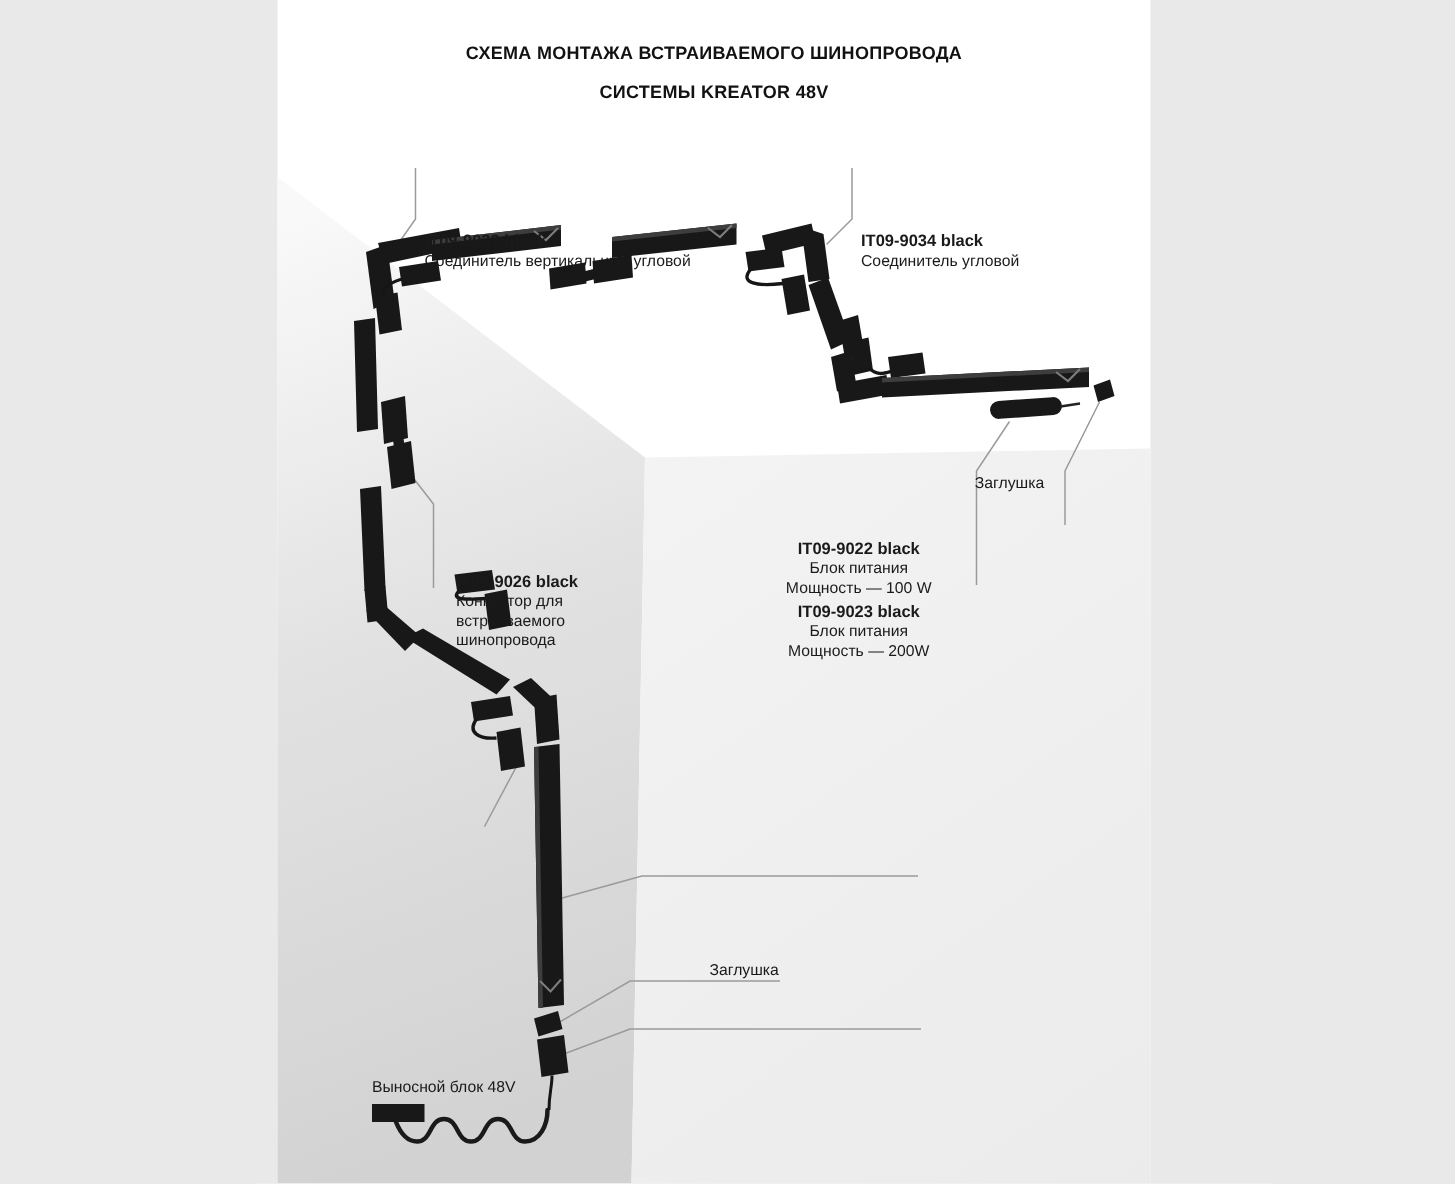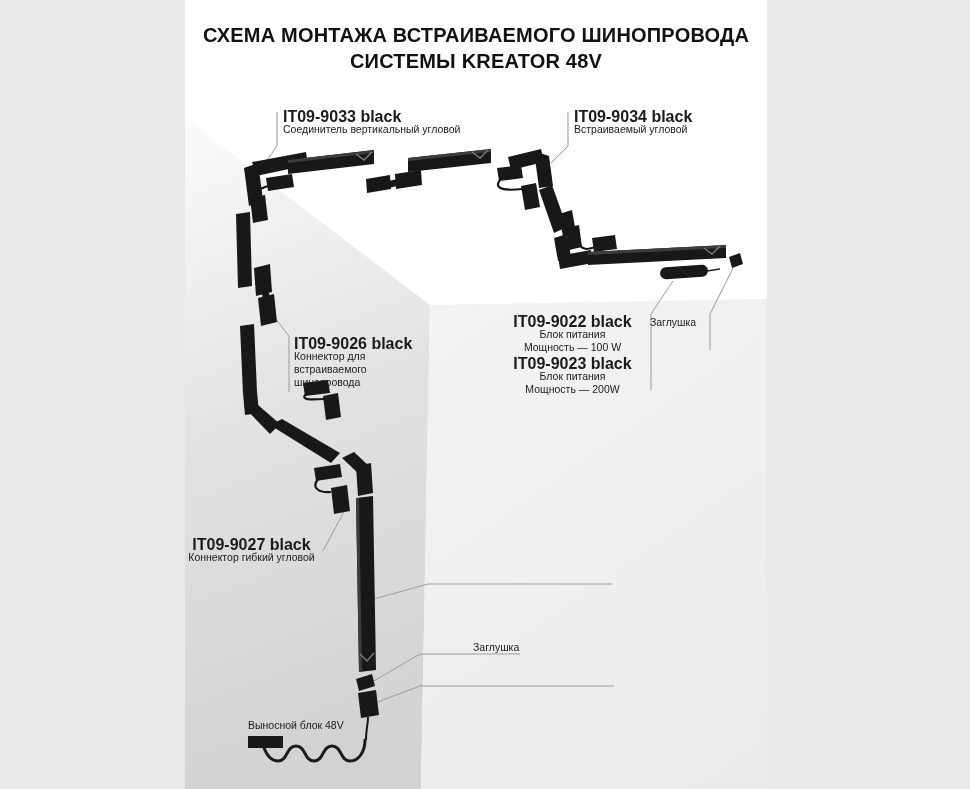--- a/index.html
+++ b/index.html
@@ -1,23 +1,23 @@
 <!DOCTYPE html>
 <html><head>
 <meta charset="utf-8">
 <style>
   html,body{margin:0;padding:0;background:#e9e9e9;}
   .canvas{position:relative;width:970px;height:789px;background:#e9e9e9;overflow:hidden;
           font-family:"Liberation Sans","DejaVu Sans",sans-serif;color:#141414;}
   .page{position:absolute;left:185px;top:0;width:582px;height:789px;background:#ffffff;}
   svg.scene{position:absolute;left:0;top:0;}
   .title{position:absolute;left:185px;top:22px;width:582px;text-align:center;
-         font-weight:bold;font-size:20px;line-height:26px;letter-spacing:.2px;color:#121212;}
+         font-weight:bold;font-size:12px;line-height:26px;letter-spacing:.2px;color:#121212;}
   .lbl{position:absolute;font-size:10.5px;line-height:13px;color:#1a1a1a;}
-  .lbl .code{font-weight:bold;font-size:16px;}
+  .lbl .code{font-weight:bold;font-size:11px;margin-top:45px;}
   .r{text-align:center;}
 </style>
 </head>
 <body>
 
 <div class="canvas">
   <div class="page"></div>
 
   <svg class="scene" width="970" height="789" viewBox="0 0 970 789">
     <defs>
@@ -139,24 +139,24 @@
     <div>СИСТЕМЫ KREATOR 48V</div>
   </div>
 
   <div class="lbl" style="left:283px;top:110px;">
     <div class="code">IT09-9033 black</div>
     <div>Соединитель вертикальный угловой</div>
   </div>
 
   <div class="lbl" style="left:574px;top:110px;">
     <div class="code">IT09-9034 black</div>
-    <div>Встраиваемый угловой</div>
+    <div>Соединитель угловой</div>
   </div>
 
-  <div class="lbl" style="left:294px;top:337px;">
+  <div class="lbl" style="left:304px;top:337px;">
     <div class="code">IT09-9026 black</div>
     <div>Коннектор для</div>
     <div>встраиваемого</div>
     <div>шинопровода</div>
   </div>
 
   <div class="lbl r" style="left:500px;top:315px;width:145px;">
     <div class="code">IT09-9022 black</div>
     <div>Блок питания</div>
     <div>Мощность — 100 W</div>
@@ -165,24 +165,20 @@
   <div class="lbl r" style="left:500px;top:357px;width:145px;">
     <div class="code">IT09-9023 black</div>
     <div>Блок питания</div>
     <div>Мощность — 200W</div>
   </div>
 
   <div class="lbl r" style="left:640px;top:316px;width:66px;">
     <div>Заглушка</div>
   </div>
 
-  <div class="lbl r" style="left:180px;top:538px;width:143px;">
-    <div class="code">IT09-9027 black</div>
-    <div>Коннектор гибкий угловой</div>
-  </div>
 
 
   <div class="lbl" style="left:473px;top:641px;">
     <div>Заглушка</div>
   </div>
 
 
   <div class="lbl" style="left:248px;top:719px;text-align:right;">
     <div>Выносной блок 48V</div>
   </div>

